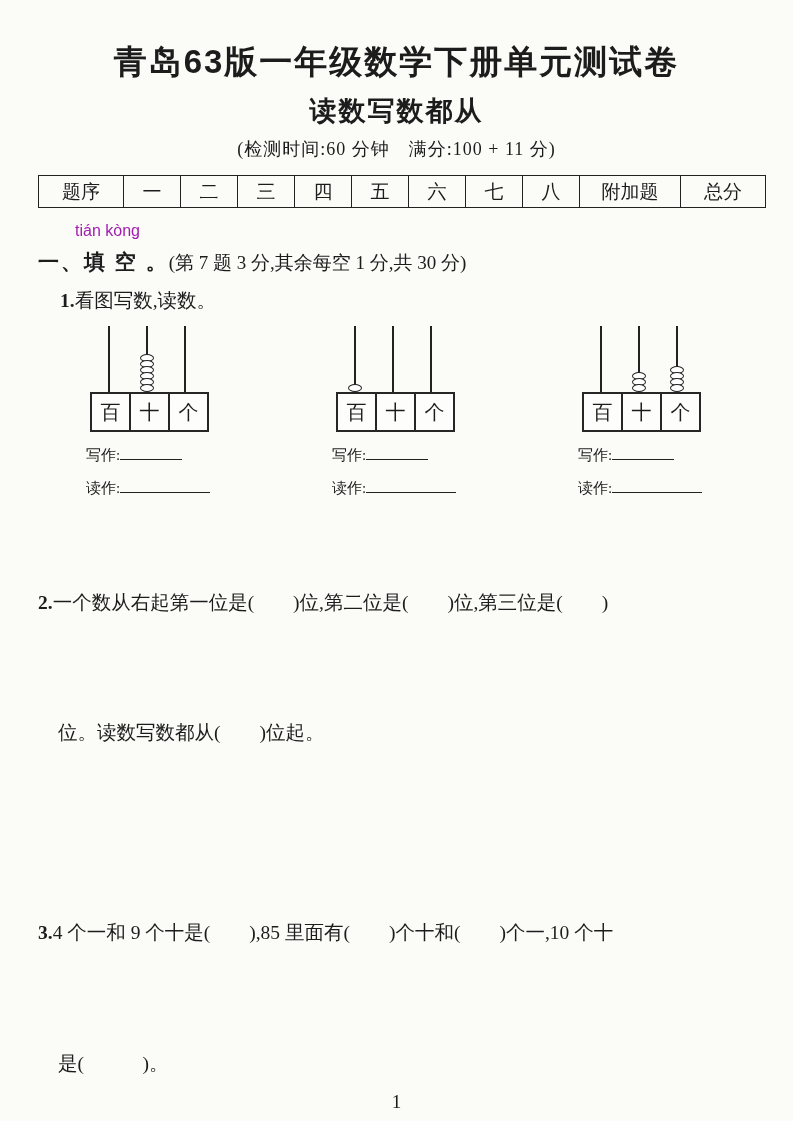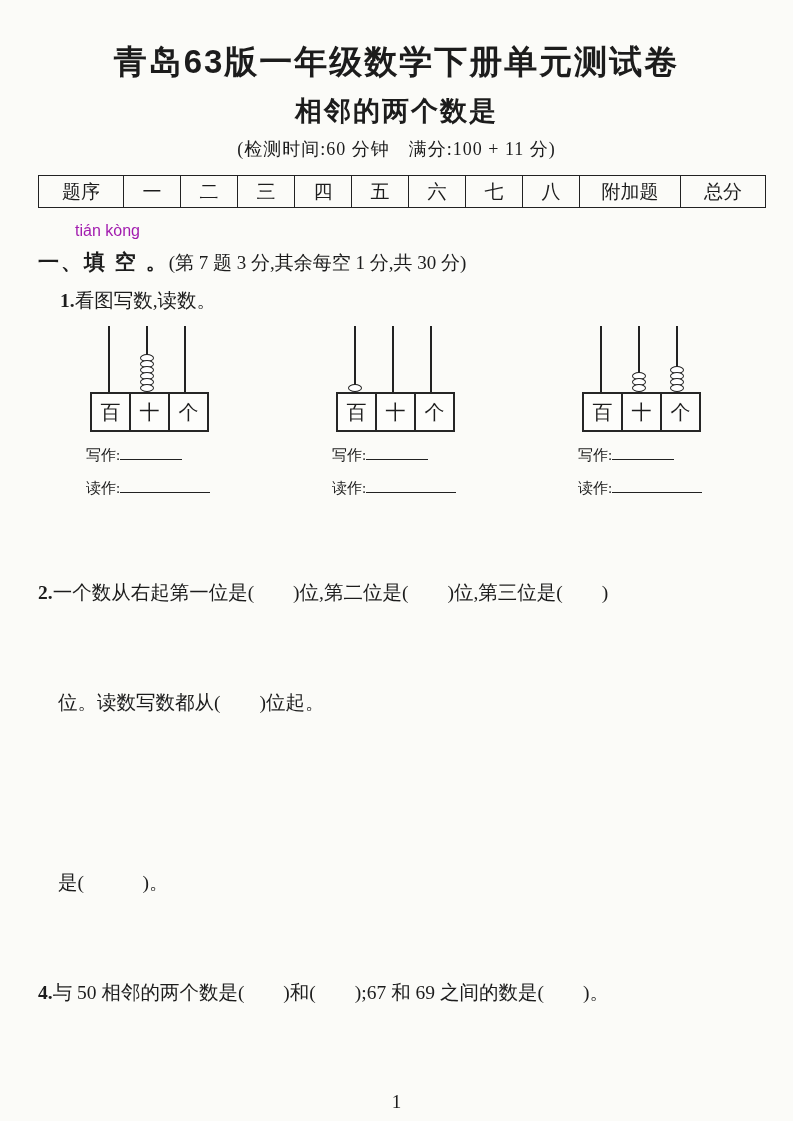--- a/index.html
+++ b/index.html
@@ -41,21 +41,21 @@
   .sec-heading{font-size:20px;margin:8px 0 10px 0;white-space:pre-wrap;}
   .sec-heading .h-strong{
     font-family:"Liberation Sans","DejaVu Sans",sans-serif;
     font-weight:bold;font-size:21px;letter-spacing:2px;
   }
   .sec-heading .h-note{font-size:19px;}
 
   
   .q{font-size:19.5px;line-height:1.55;margin:9px 0;white-space:pre-wrap;}
   .q .q-num{font-weight:bold;}
-  .q-line{margin:10px 0;white-space:pre-wrap;}
+  .q-line{margin:20px 0;white-space:pre-wrap;}
   .q-cont{margin-left:20px;}
   .q-indent{margin-left:22px;}
 
   
   .abacus-row{display:flex;margin:10px 0 6px 46px;}
   .abacus-col{width:168px;margin-right:78px;}
   .abacus-col:last-child{margin-right:0;}
   .abacus{position:relative;width:124px;height:106px;margin-left:6px;}
   .rod{position:absolute;top:0;width:2px;height:66px;background:#222;}
   .bead-stack{position:absolute;bottom:40px;width:16px;display:flex;flex-direction:column;align-items:center;}
@@ -76,21 +76,21 @@
   .u-long{width:90px;}
 
   .page-num{position:absolute;bottom:8px;left:0;right:0;text-align:center;font-size:19px;}
 </style>
 </head>
 <body>
 
 <div class="sheet">
 
   <div class="title">青岛63版一年级数学下册单元测试卷</div>
-  <div class="subtitle">相邻的两个数是</div>
+  <div class="subtitle">读数写数都从</div>
   <div class="info-line">(检测时间:60 分钟　满分:100 + 11 分)</div>
 
   <table class="score">
     <tbody>
       <tr>
           <td class="col-label">题序</td>
           <td class="col-num">一</td>
           <td class="col-num">二</td>
           <td class="col-num">三</td>
           <td class="col-num">四</td>
@@ -180,20 +180,21 @@
         <div class="blank-line"><span>读作:</span><span class="u-line u-long"></span></div>
       </div>
     </div>
 
   <div class="q">
     <div class="q-line"><span class="q-num">2.</span><span>一个数从右起第一位是(　　)位,第二位是(　　)位,第三位是(　　)</span></div>
     <div class="q-line q-cont">位。读数写数都从(　　)位起。</div>
   </div>
 
   <div class="q">
+    <div class="q-line"><span class="q-num">3.</span><span>4 个一和 9 个十是(　　),85 里面有(　　)个十和(　　)个一,10 个十</span></div>
     <div class="q-line q-cont">是(　　　)。</div>
   </div>
 
   <div class="q"><span class="q-num">4.</span><span>与 50 相邻的两个数是(　　)和(　　);67 和 69 之间的数是(　　)。</span></div>
 
 </div>
 
 <div class="page-num">1</div>
 
 </body></html>

